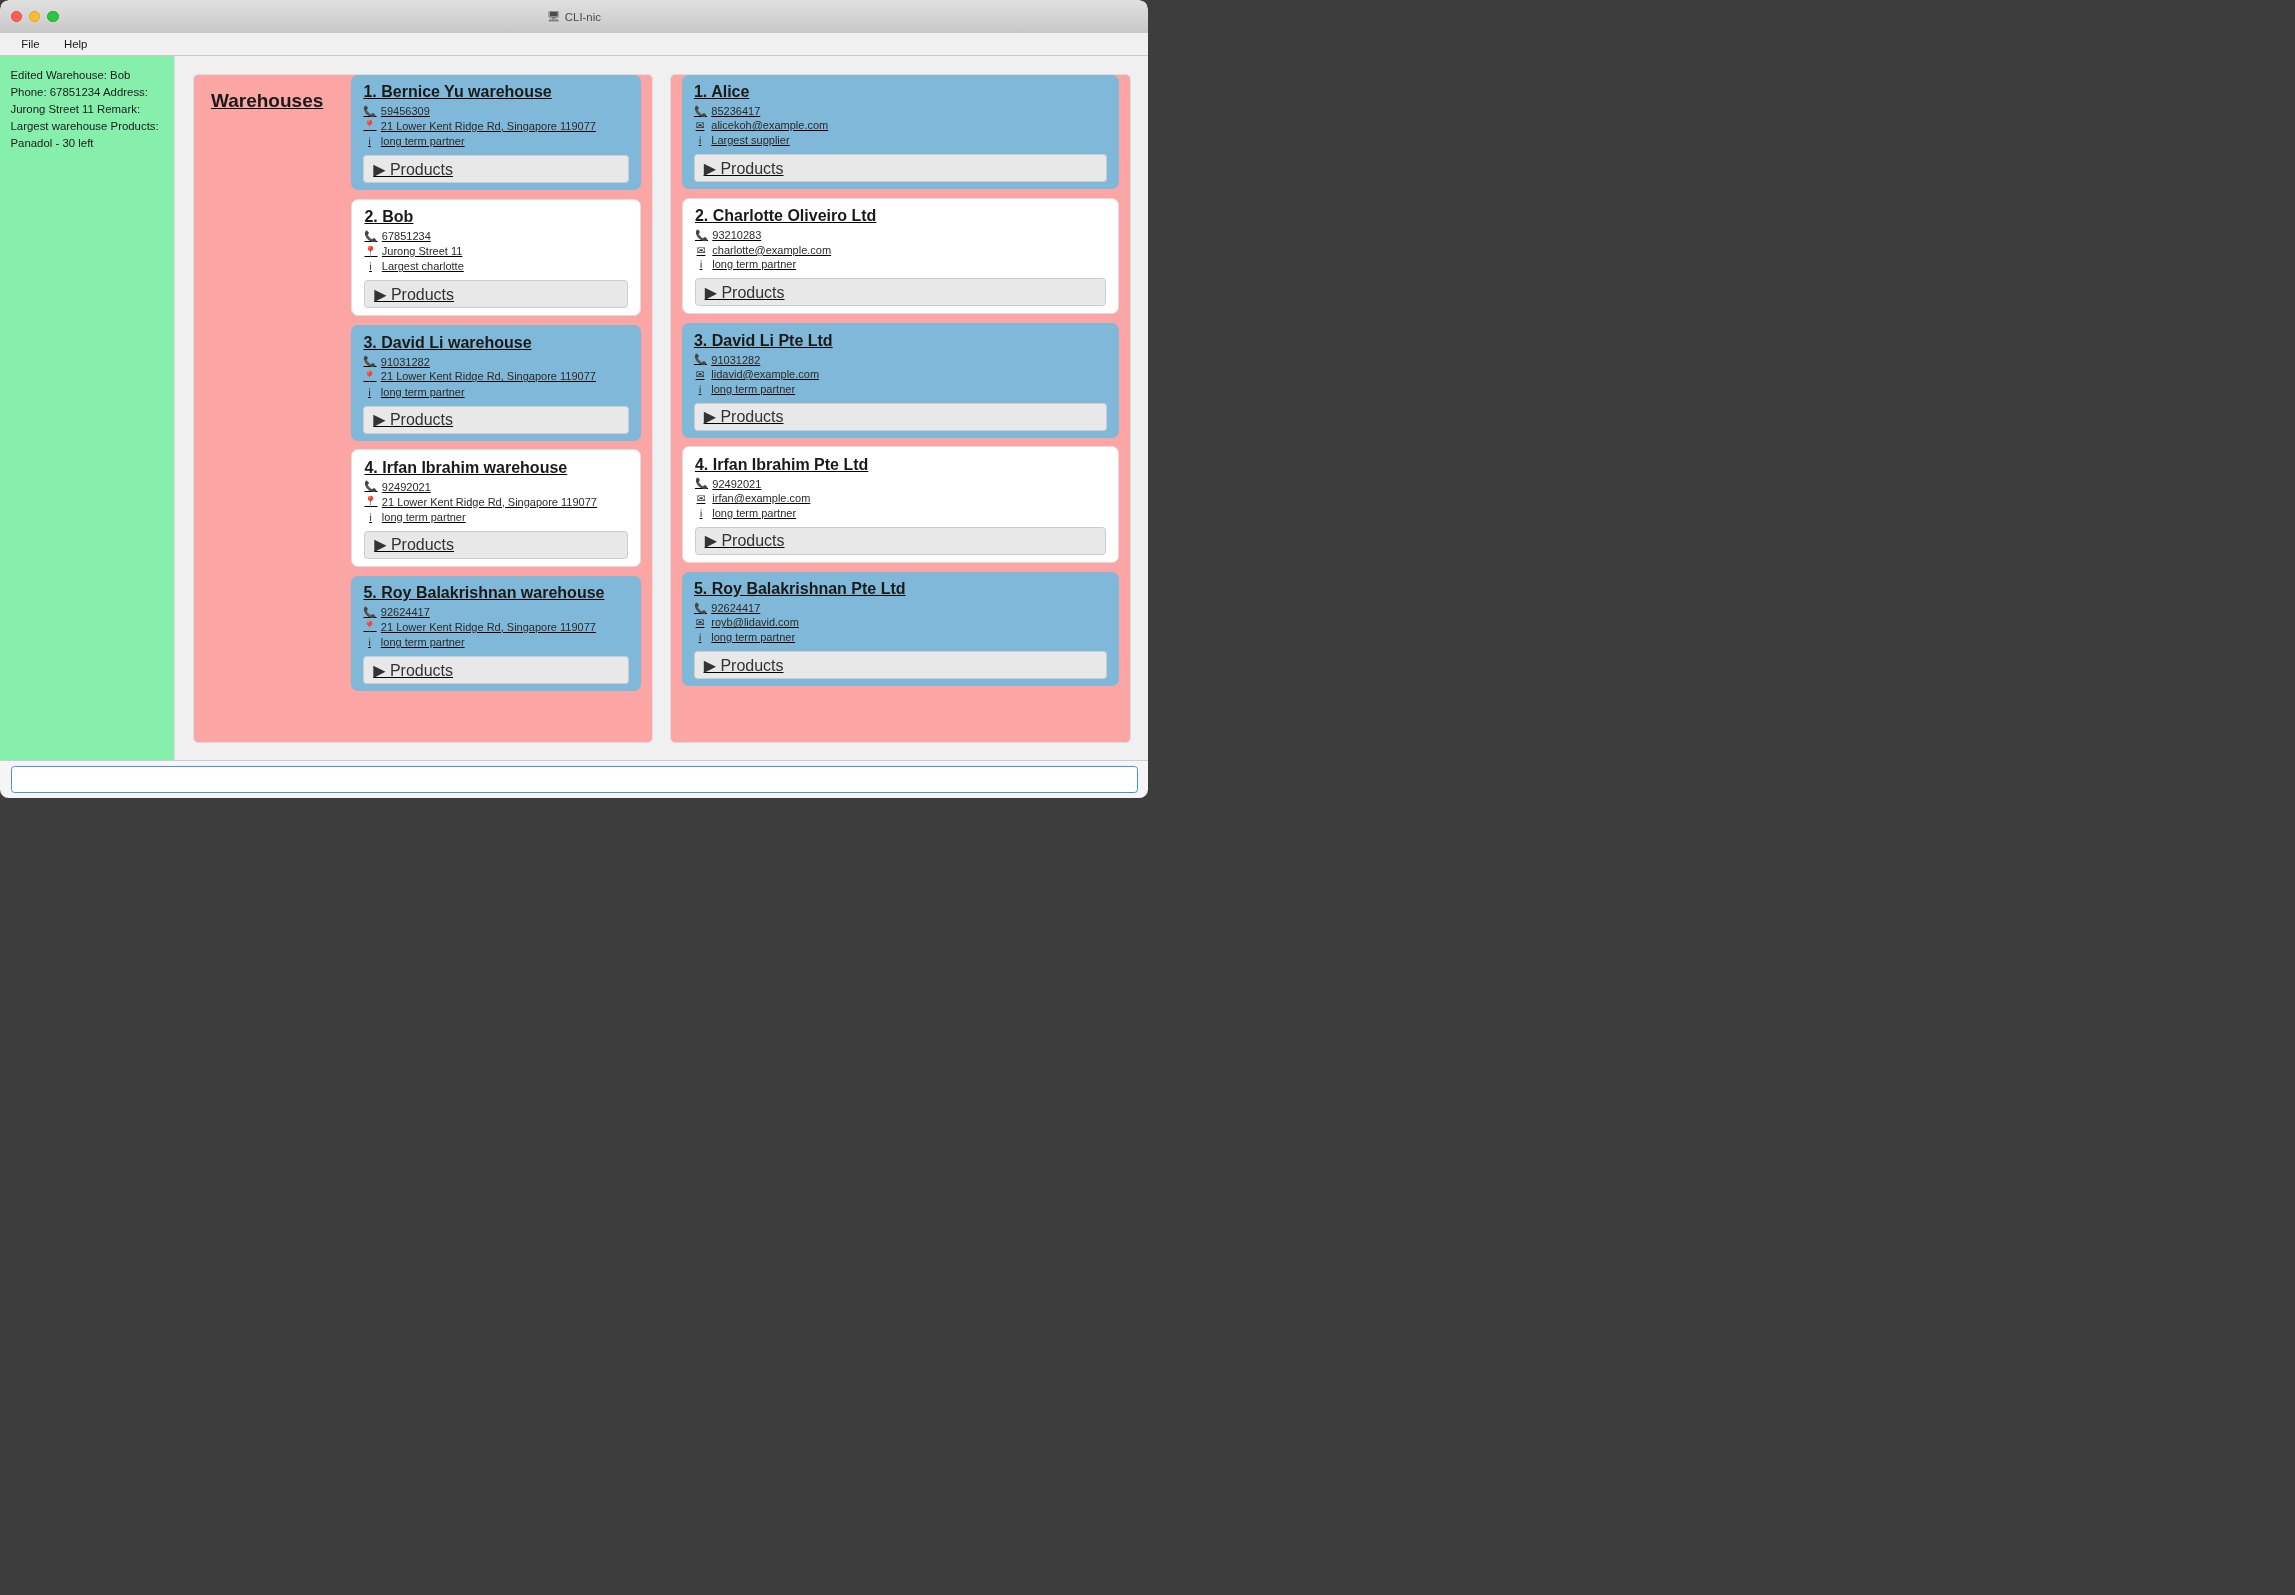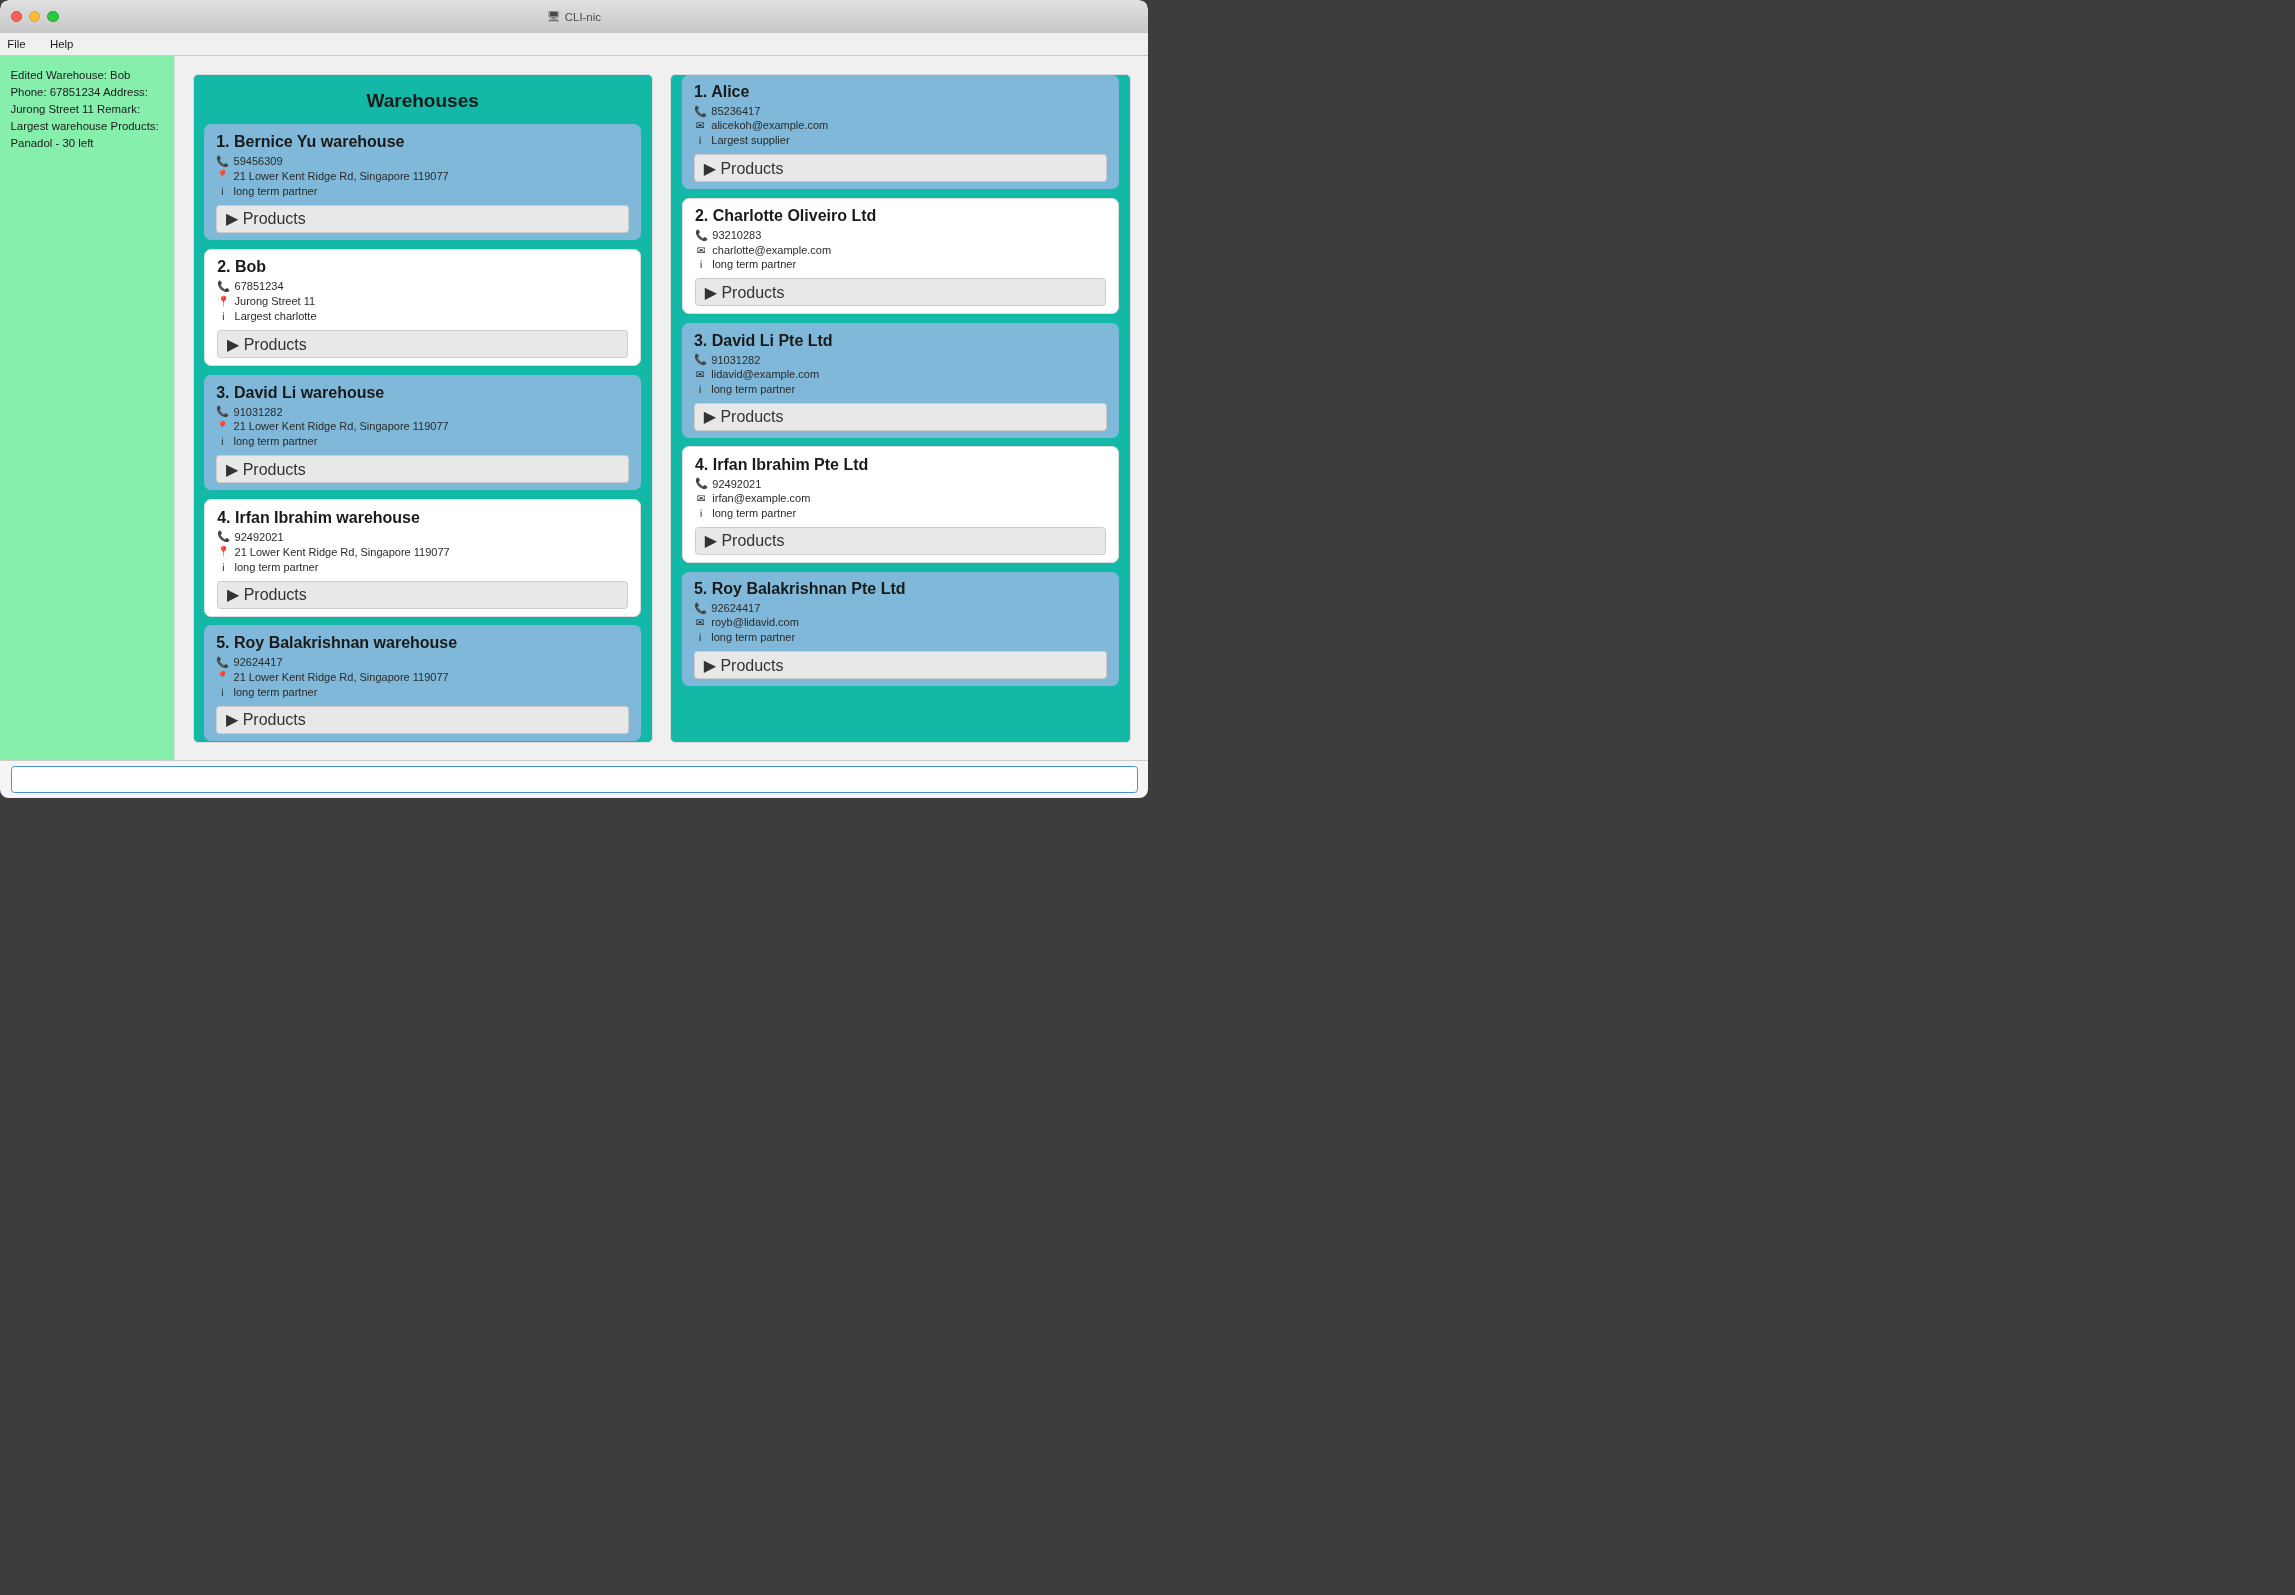--- a/index.html
+++ b/index.html
@@ -52,21 +52,21 @@
     }
     .title-icon { font-size: 10.5px; }
 
     
     .menu-bar {
       height: 23px;
       background: #f0f0f0;
       border-bottom: 0.9px solid #ccc;
       display: flex;
       align-items: center;
-      padding: 0 2px;
+      padding: 0 16px;
       gap: 14px;
       flex-shrink: 0;
     }
     .menu-item {
       font-size: 11.4px;
       color: #1a1a1a;
       cursor: pointer;
       padding: 1.7px 5.2px;
       border-radius: 2.6px;
     }
@@ -97,26 +97,27 @@
       display: flex;
       gap: 0;
       overflow: hidden;
       background: #f0f0f0;
       padding: 17.5px;
       gap: 17.5px;
     }
 
     .panel {
       flex: 1;
-      background: #14b8a6;
+      background: #fca5a5;
       border-radius: 5.2px;
       border: 0.9px solid #ddd;
       display: flex;
-      flex-direction: column;
+      flex-direction: row;
       overflow: hidden;
+      text-decoration: underline;
     }
 
     .panel-header {
       padding: 15.7px 17.5px 12.2px;
       font-size: 19px;
       font-weight: bold;
       color: #1a1a1a;
       text-align: center;
       flex-shrink: 0;
     }

